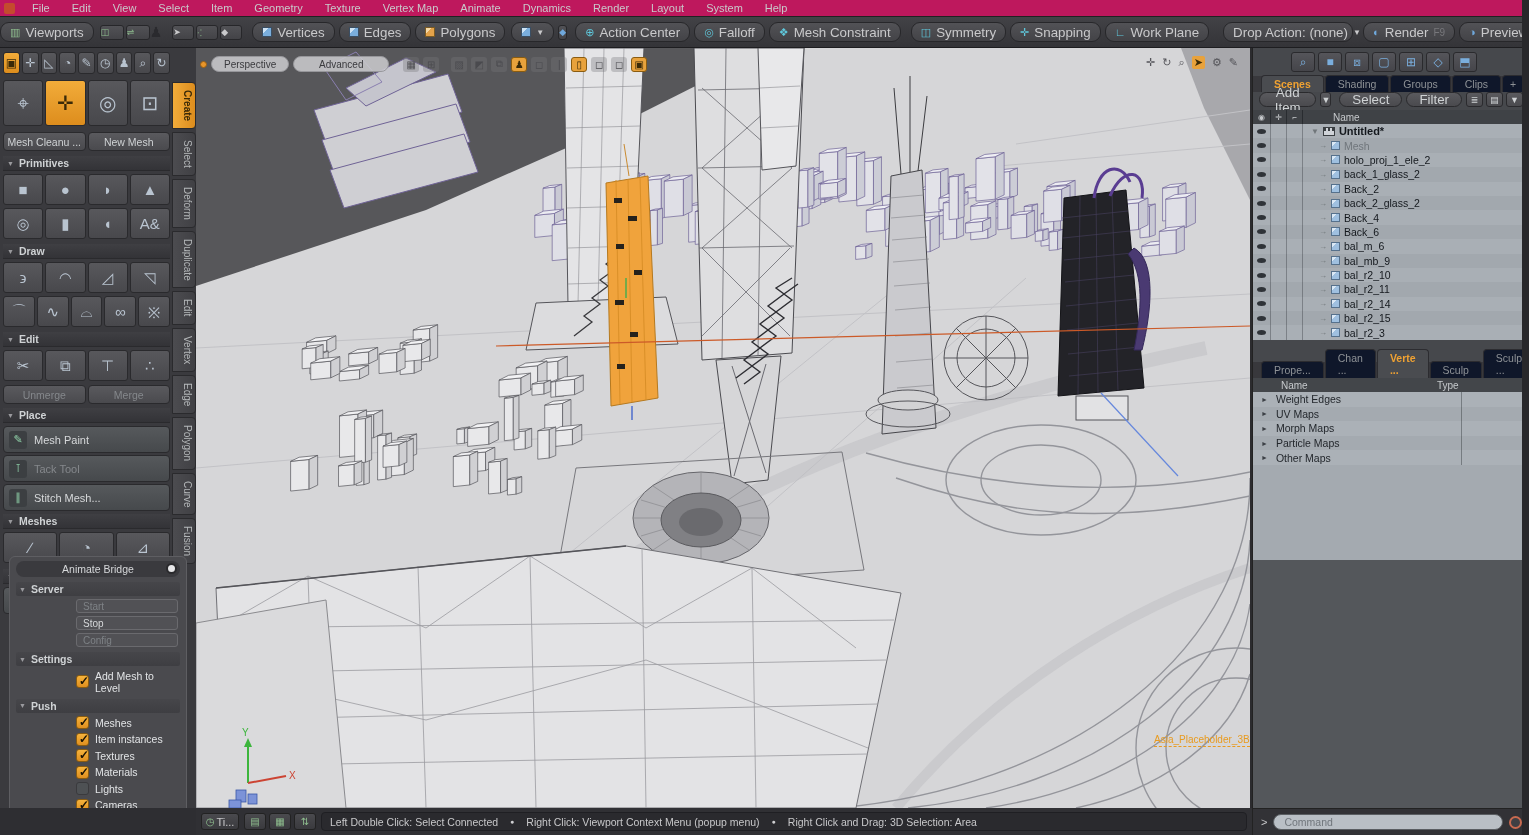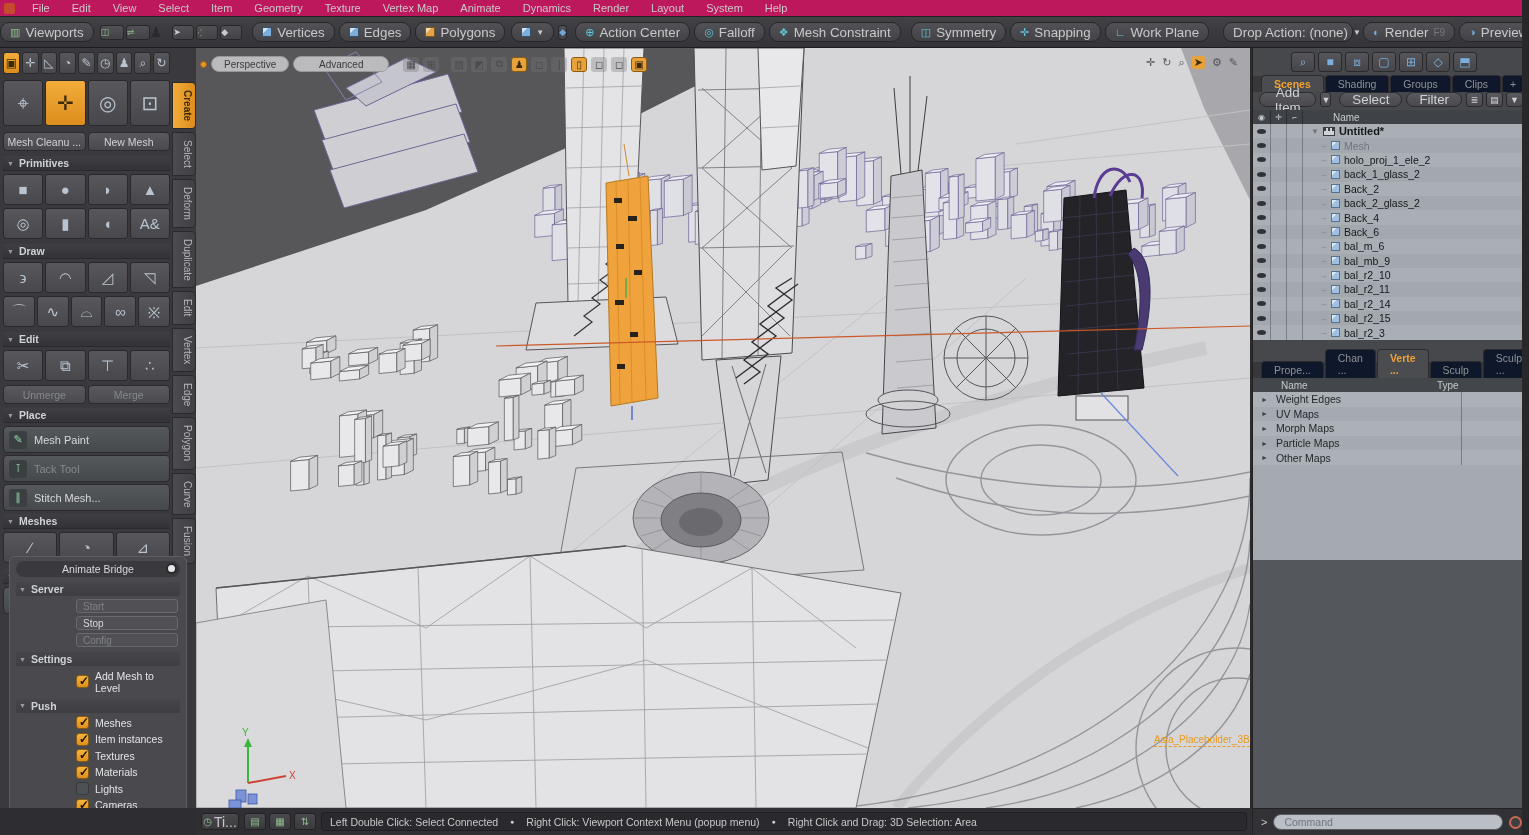--- a/index.html
+++ b/index.html
@@ -1286,21 +1286,21 @@
       <span>Command</span>
       </div>
     <span class="cmd-circle"></span>
   </div>
 </div>
 
 <div id="bl-corner"></div>
 <div id="status">
   <button class="st-ic" style="width:38px;gap:2px">
     <span>◷</span>
-    <span style="color:#c8c8ca;font-size:14px">Ti...</span>
+    <span style="color:#c8c8ca;font-size:11px">Ti...</span>
     </button>
   <span id="status-icons" style="display:flex;gap:3px">
       <button class="st-ic">▤</button>
       <button class="st-ic">▦</button>
       <button class="st-ic">⇅</button>
     </span>
   <div class="st-box" id="hints">
       <span>Left Double Click: Select Connected</span>
       <span class="bullet">●</span>
       <span>Right Click: Viewport Context Menu (popup menu)</span>

